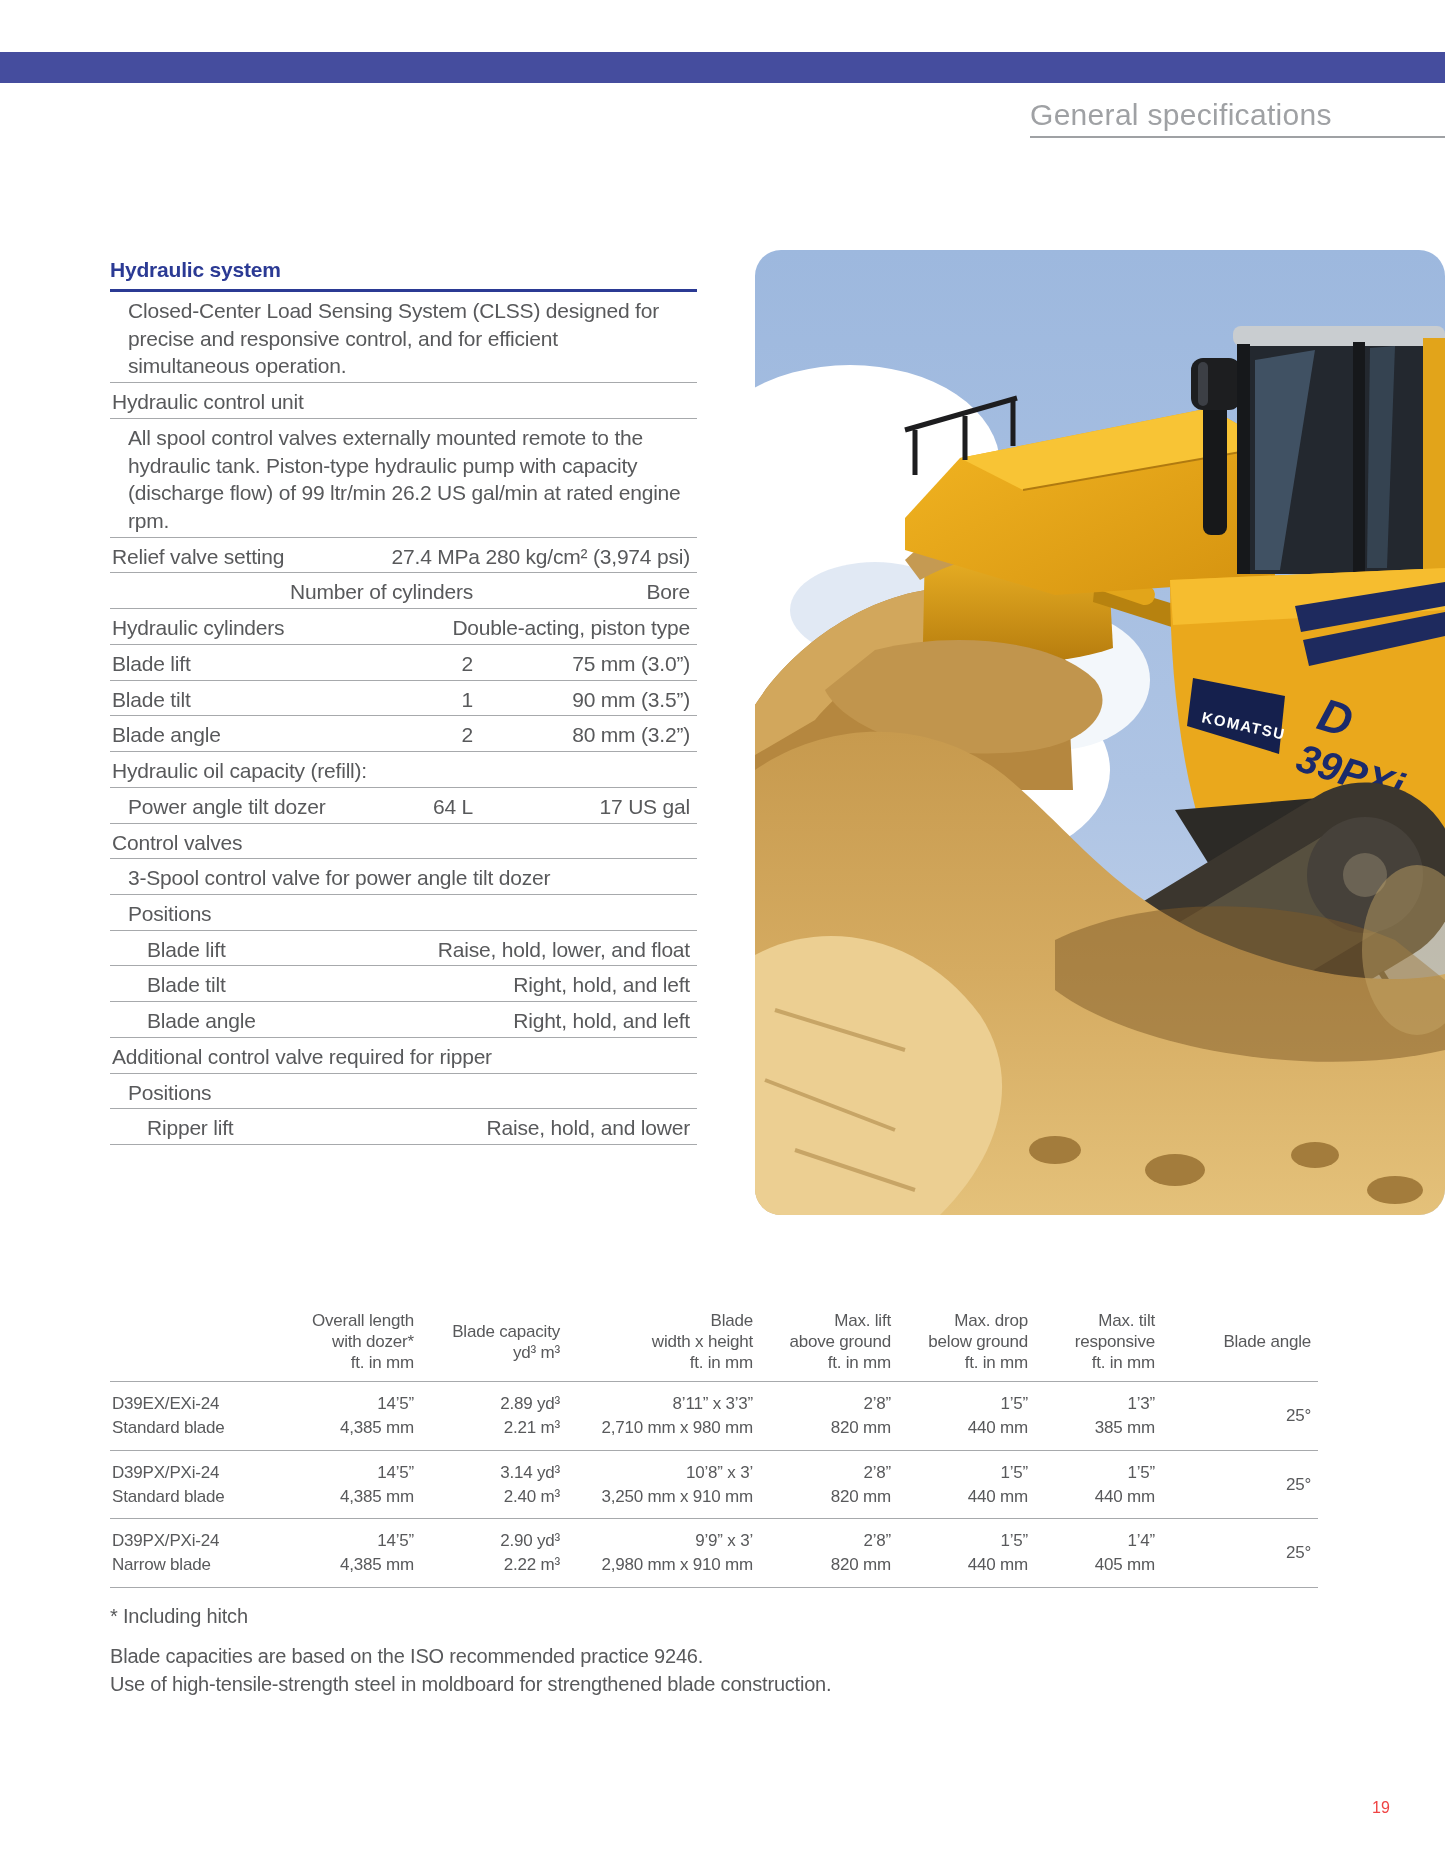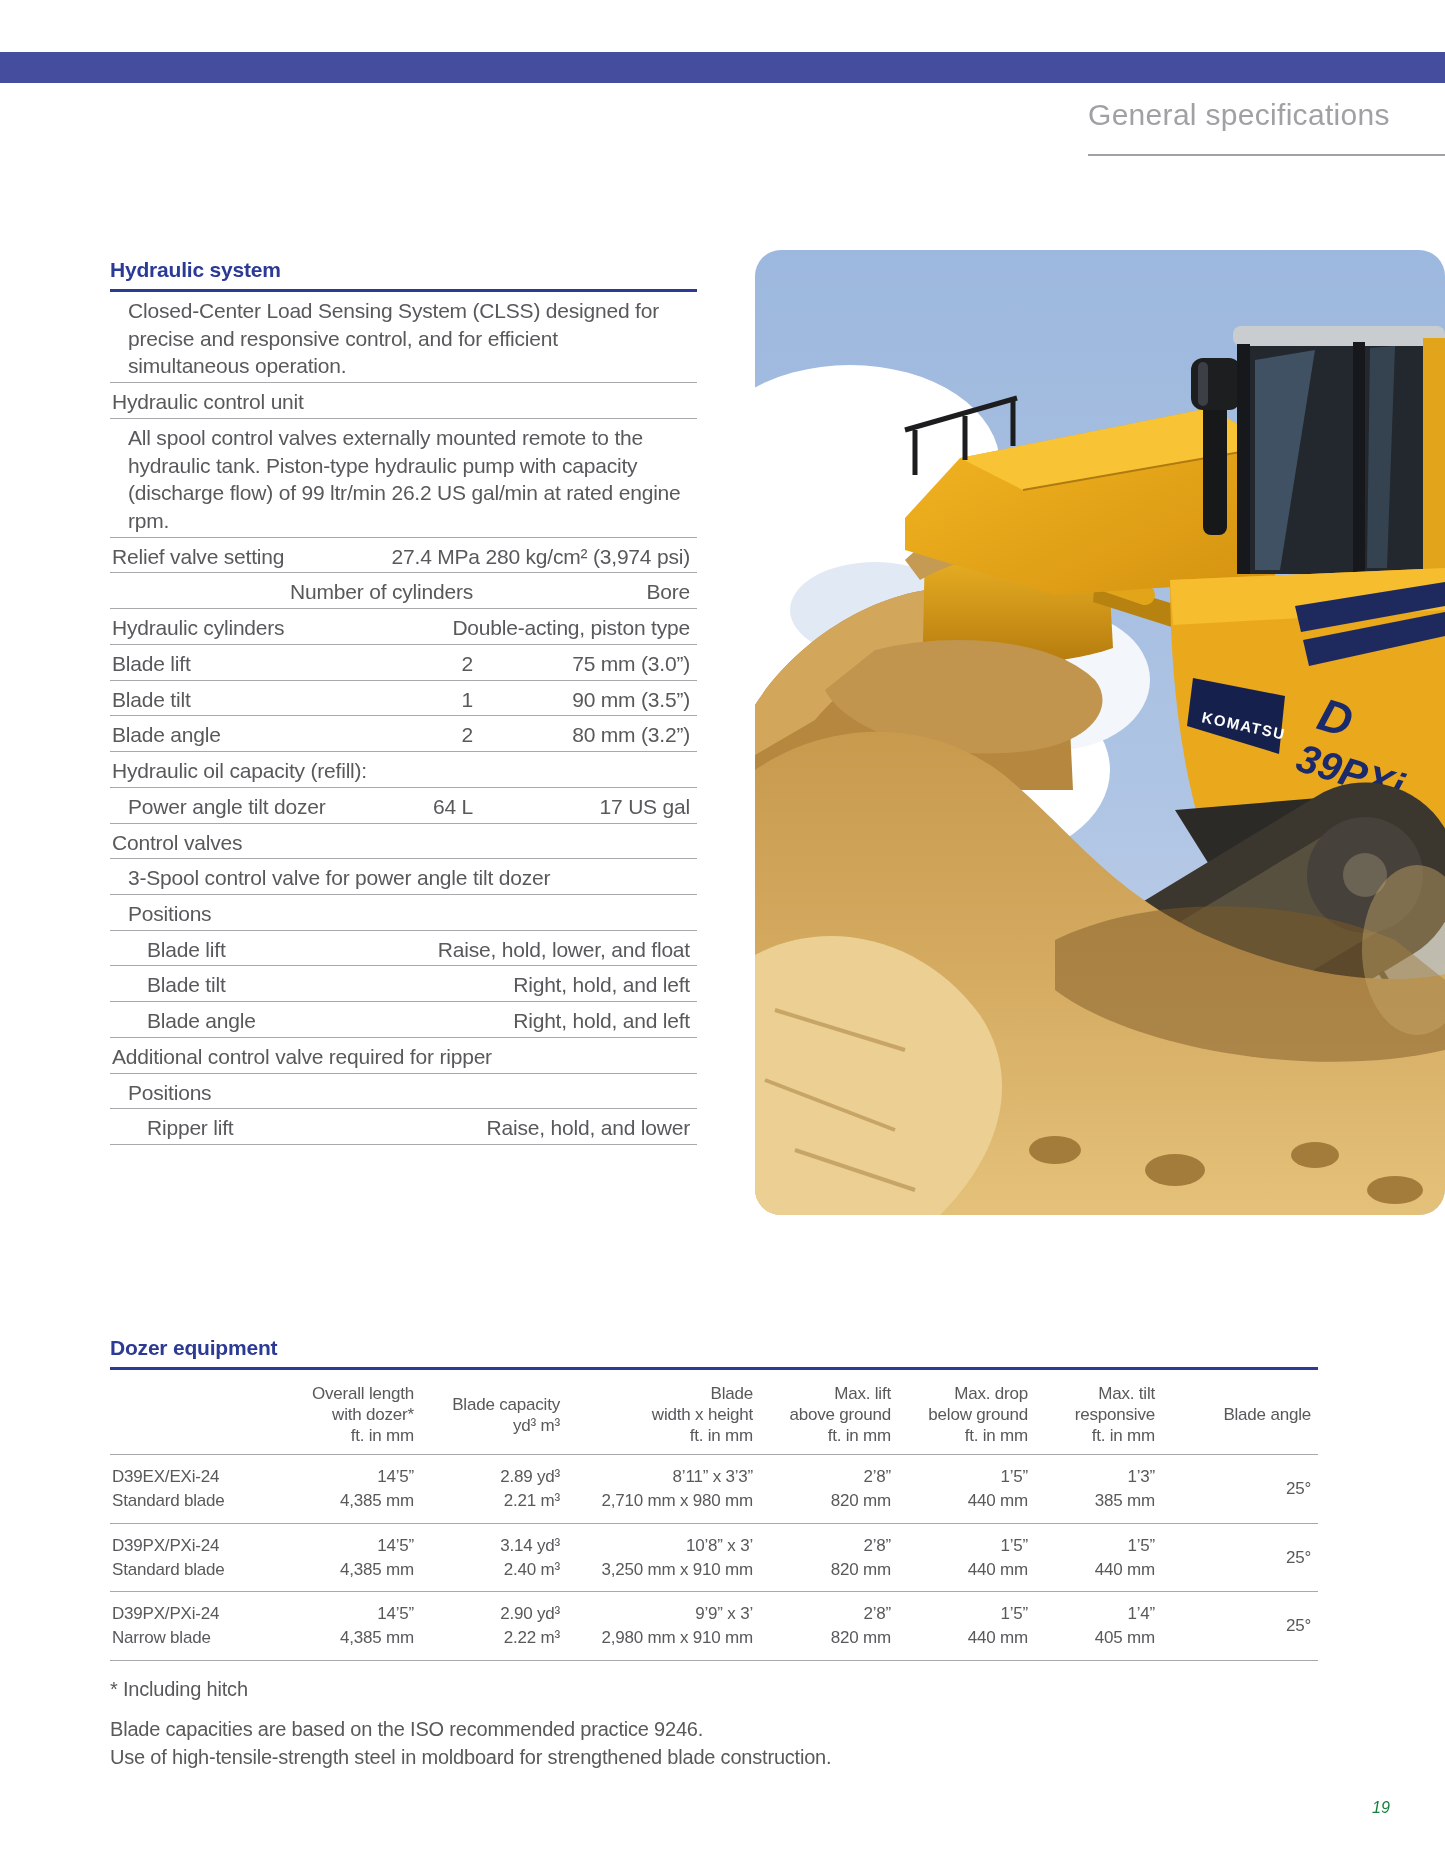--- a/index.html
+++ b/index.html
@@ -10,21 +10,21 @@
     --title-gray:#9fa1a4;
   }
   *{margin:0;padding:0;box-sizing:border-box;}
   html,body{background:#ffffff;}
   body{
     width:1445px;height:1870px;position:relative;overflow:hidden;
     font-family:"Liberation Sans","DejaVu Sans",sans-serif;
     color:var(--text-gray);
   }
   .topbar{position:absolute;left:0;top:52px;width:100%;height:31px;background:var(--accent);}
-  .page-title-block{position:absolute;left:1088px;right:0;top:98px;border-bottom:2px solid var(--title-gray);padding-bottom:22px;}
+  .page-title-block{position:absolute;left:1030px;right:0;top:98px;border-bottom:2px solid var(--title-gray);padding-bottom:4px;}
   .page-title{font-size:30px;color:var(--title-gray);letter-spacing:.3px;}
 
   .section-heading{
     font-size:21px;font-weight:bold;color:var(--heading-blue);
     padding-bottom:7px;border-bottom:3px solid var(--heading-blue);
     letter-spacing:-.2px;
     margin-top:39px;
   }
 
   
@@ -64,21 +64,21 @@
     font-size:17px;line-height:1.4;color:var(--text-gray);letter-spacing:-.2px;
     white-space:pre-line;text-align:right;padding-right:7px;
   }
   .eq-cell.model{text-align:left;padding-left:2px;}
   .eq-cell.angle{display:flex;align-items:center;justify-content:flex-end;white-space:nowrap;}
 
   .footnotes{margin-top:14px;font-size:20px;letter-spacing:-.2px;color:var(--text-gray);}
   .footnotes p{line-height:1.4;}
   .footnotes p.first{margin-bottom:12px;}
 
-  .page-number{position:absolute;left:1372px;top:1799px;font-size:16px;color:#15803d;font-style:italic;}
+  .page-number{position:absolute;left:1372px;top:1799px;font-size:16px;color:#ef4444;}
 </style>
 </head>
 <body>
 
 <div class="page">
 
   <div class="topbar"></div>
 
   <div class="page-title-block">
     <div class="page-title">General specifications</div>
@@ -295,21 +295,20 @@
             <ellipse cx="420" cy="920" rx="30" ry="16"></ellipse>
           <ellipse cx="560" cy="905" rx="24" ry="13"></ellipse>
             <ellipse cx="640" cy="940" rx="28" ry="14"></ellipse>
         </g>
         <ellipse cx="662" cy="700" rx="55" ry="85" fill="#c7a869" opacity="0.45"></ellipse>
       </g>
     </svg>
   </div>
 
   <section class="equipment">
-    <h2 class="section-heading">Dozer equipment</h2>
     <div id="equip-header" class="eq-header">
         <div class="eq-hcell"></div>
         <div class="eq-hcell">Overall length
 with dozer*
 ft. in mm</div>
         <div class="eq-hcell">Blade capacity
 yd³ m³</div>
         <div class="eq-hcell">Blade
 width x height
 ft. in mm</div>

